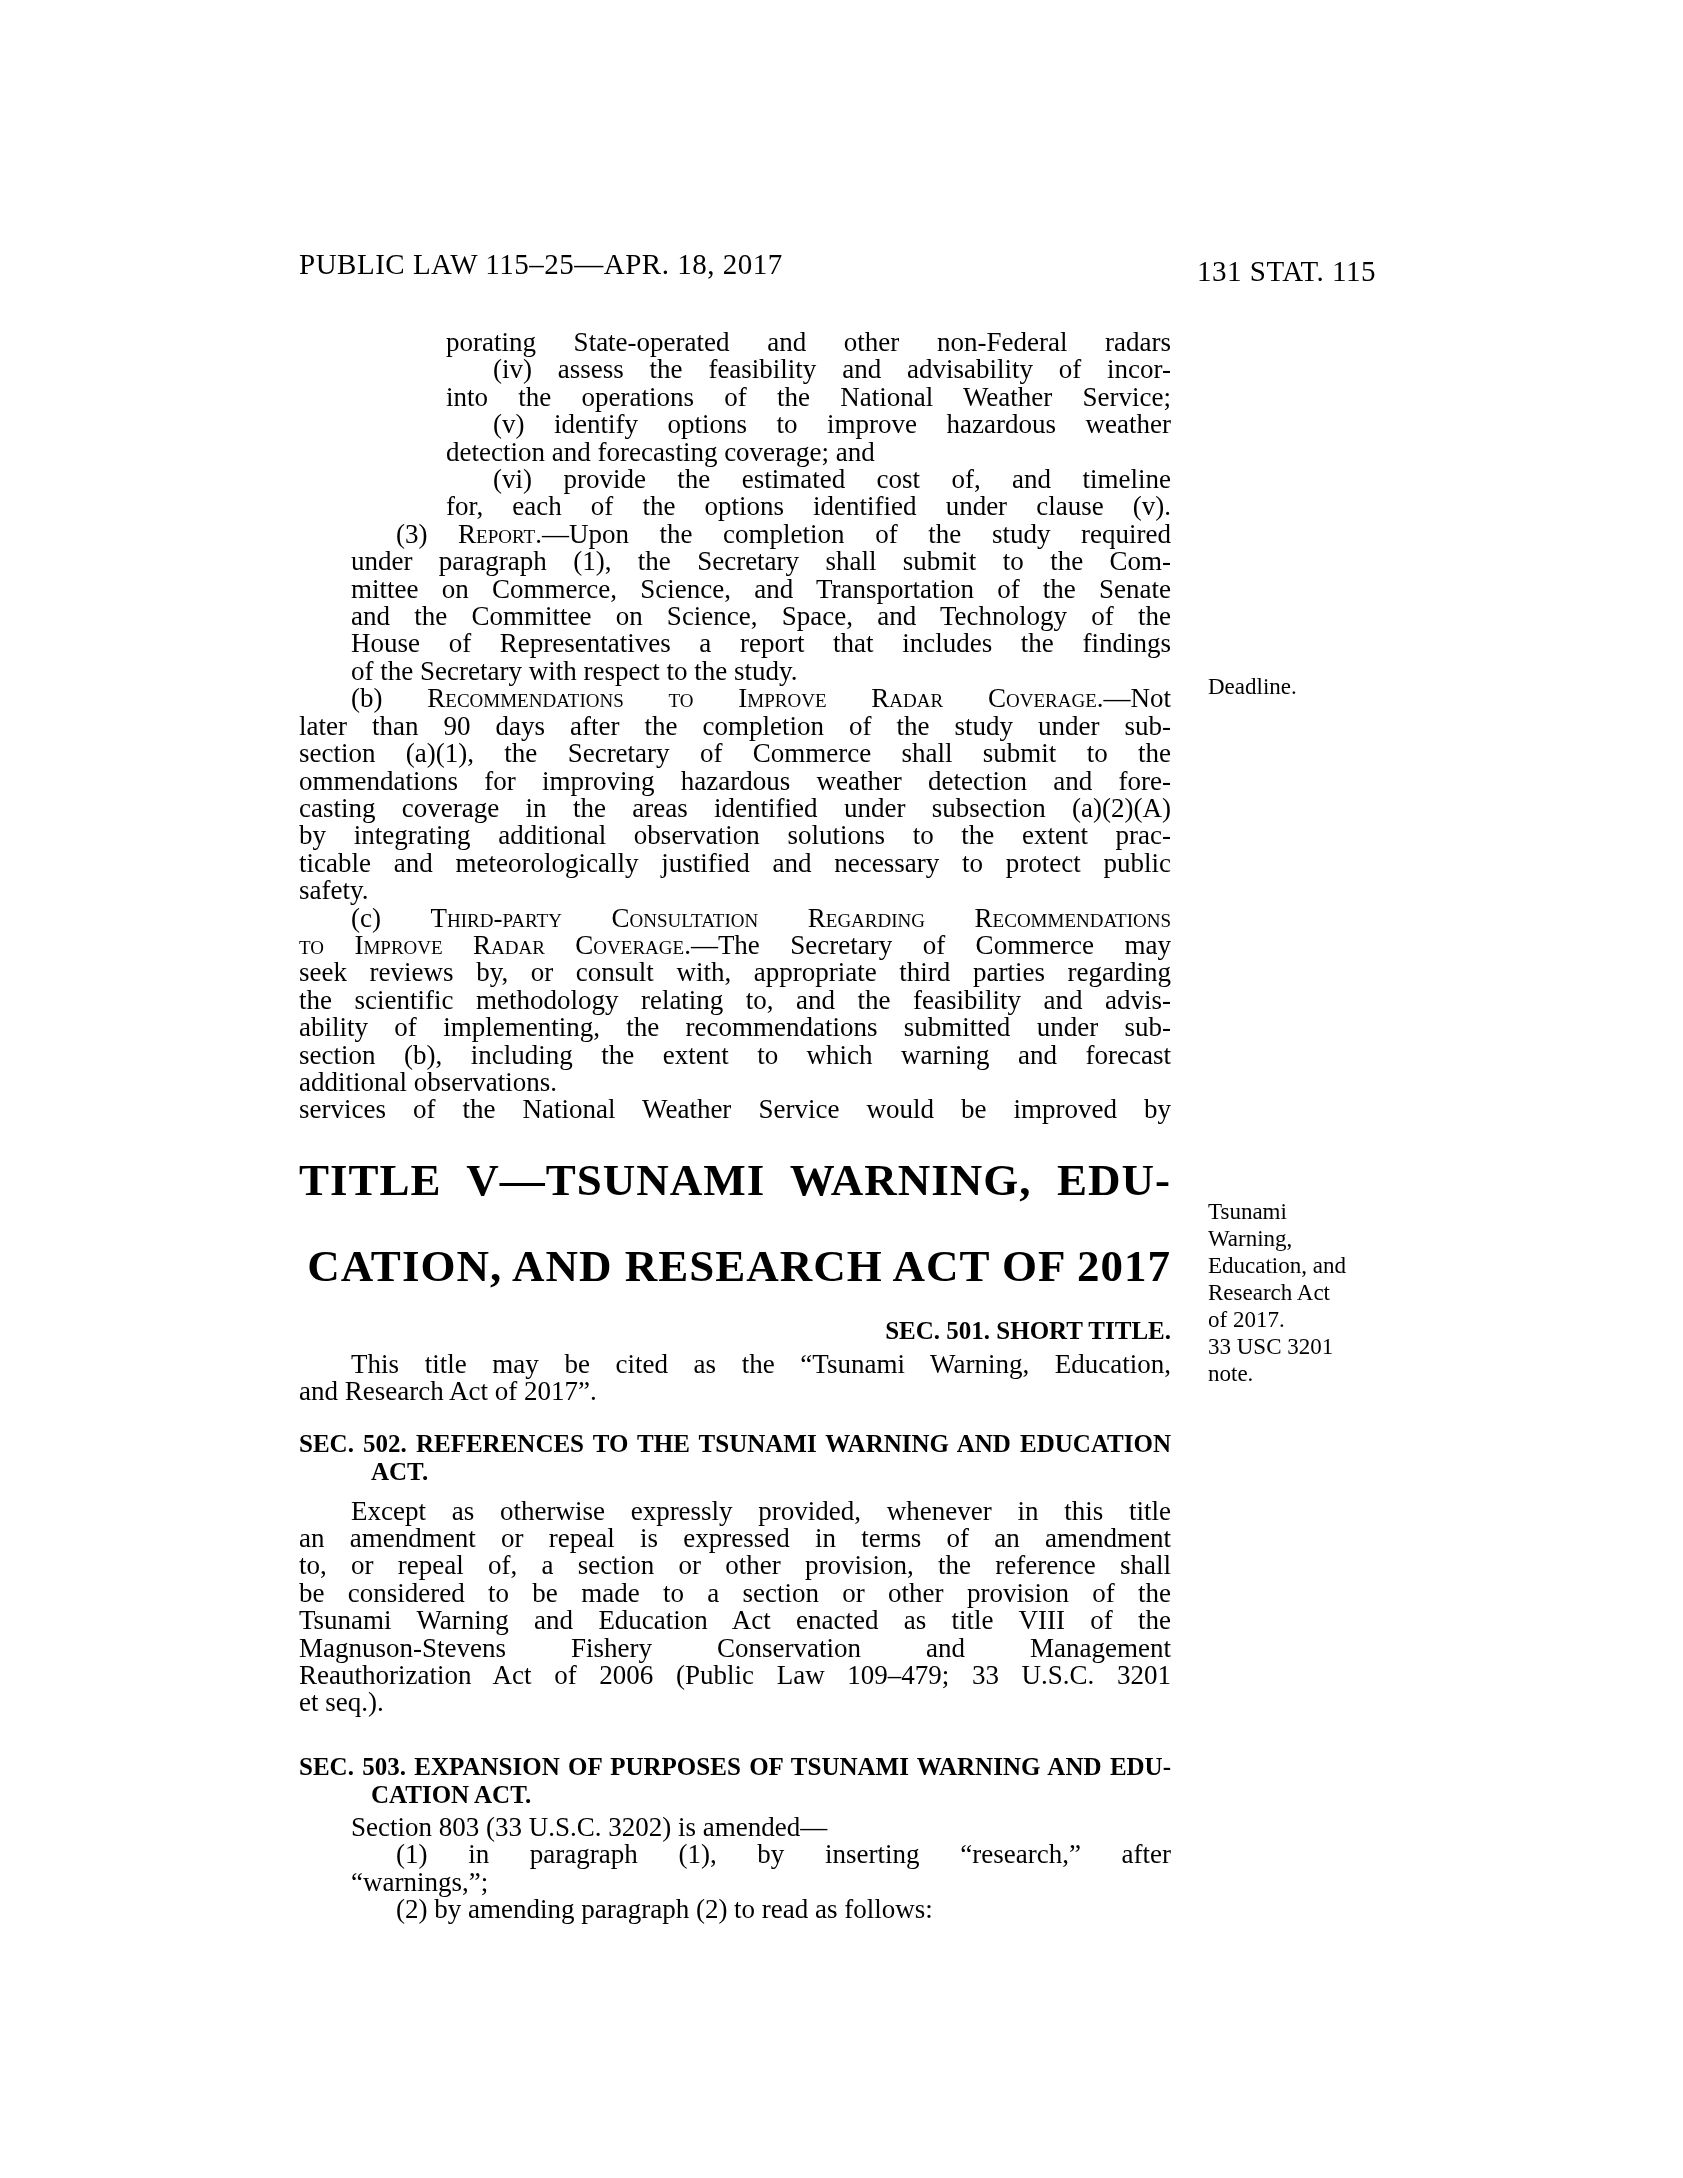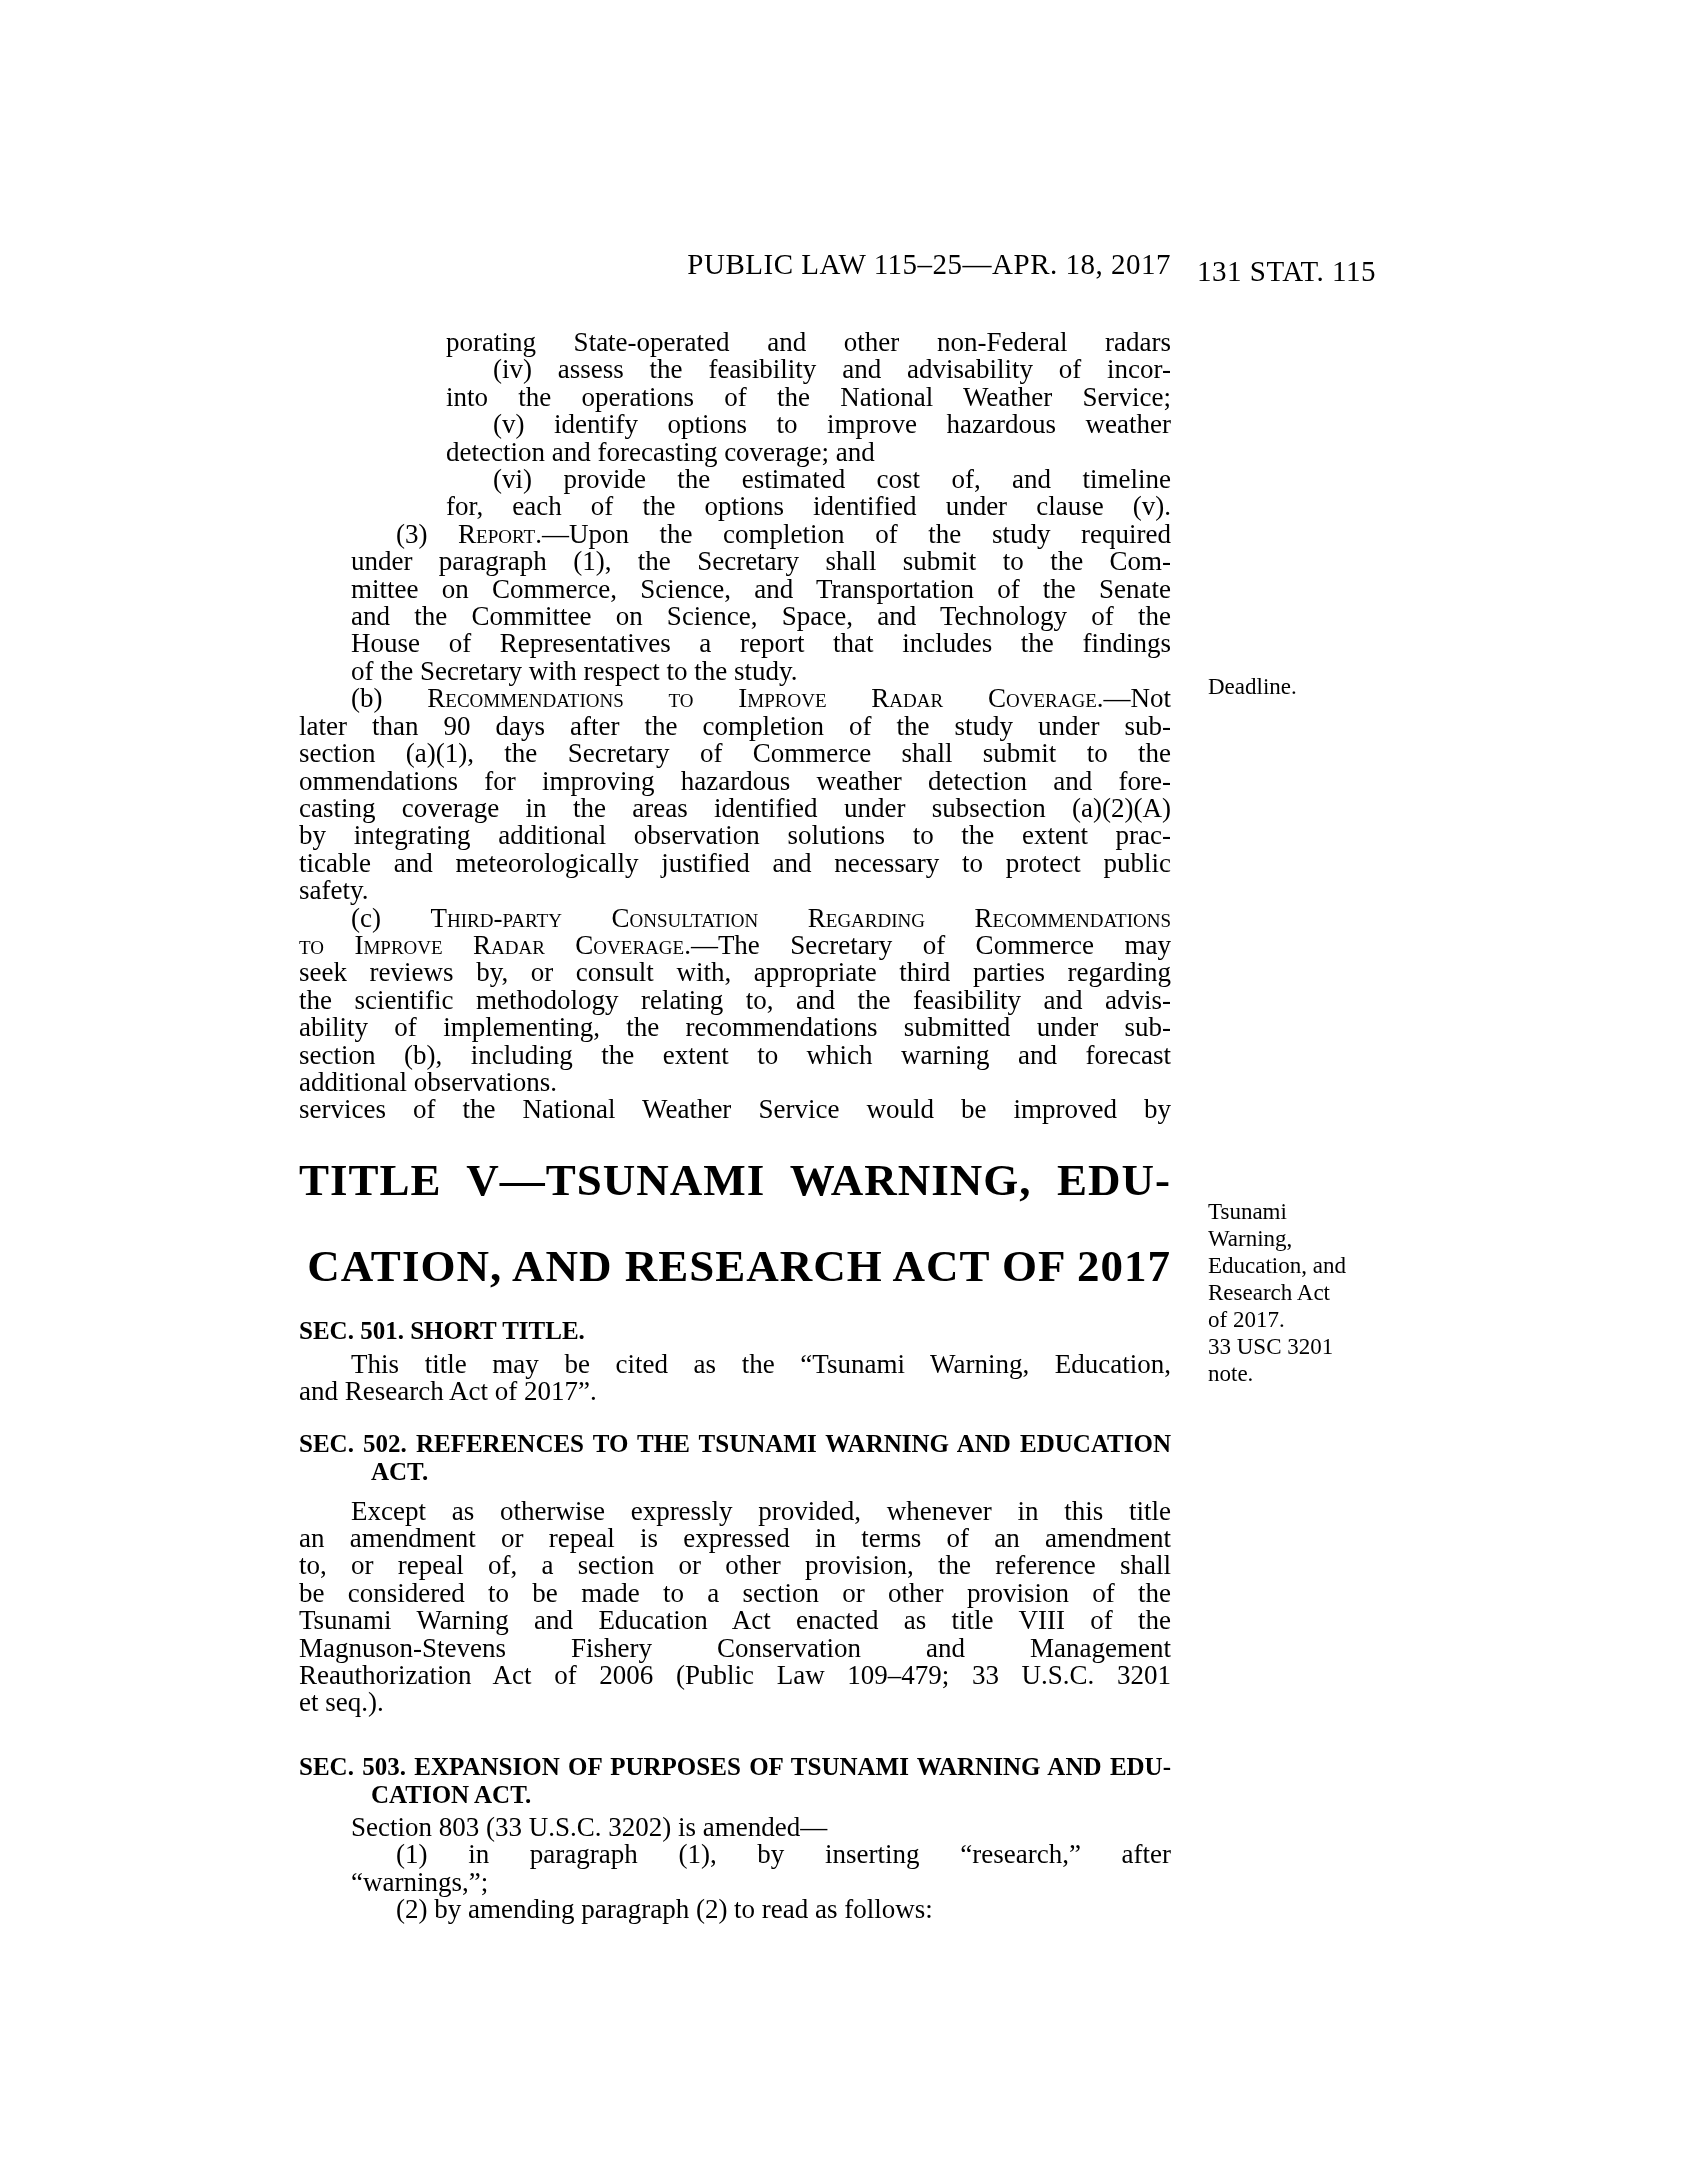--- a/index.html
+++ b/index.html
@@ -1,28 +1,28 @@
 <!DOCTYPE html>
 <html><head>
 <meta charset="utf-8">
 <style>
   html,body{margin:0;padding:0;background:#ffffff;}
   .page{position:relative;width:1683px;height:2178px;background:#ffffff;color:#000;
         font-family:"Liberation Serif","DejaVu Serif",serif;overflow:hidden;}
-  .running-head{position:absolute;top:249px;left:299px;width:872px;text-align:right;
+  .running-head{position:absolute;top:249px;left:299px;width:872px;text-align:left;
         font-size:29px;line-height:30px;letter-spacing:0.5px;white-space:nowrap;}
   .stat-head{position:absolute;top:249px;right:307px;font-size:29px;line-height:30px;
         letter-spacing:0.5px;white-space:nowrap;margin-top:7px;}
   .text-col{position:absolute;top:329px;left:299px;width:872px;}
   .blk{margin:0;}
   .line{font-size:27px;line-height:27.4px;}
   .blk-sec .line{font-weight:700;font-size:25px;line-height:28px;}
   .blk-title .line{font-weight:700;font-size:45px;line-height:46px;letter-spacing:1px;}
   .blk-title{margin-top:33px;}
-  [data-name="sec-501-heading"]{margin-top:28px;margin-bottom:6px;}
+  [data-name="sec-501-heading"]{margin-top:28px;margin-bottom:6px;text-align:right;}
   [data-name="sec-502-heading"]{margin-top:24px;margin-bottom:12px;}
   [data-name="sec-503-heading"]{margin-top:36px;margin-bottom:5px;}
   .sc{font-variant:small-caps;}
   .just{text-align:justify;text-align-last:justify;}
   .center{text-align:right;margin-top:40px;}
   .f1{padding-left:52px;}.c1{padding-left:0;}
   .f2{padding-left:97px;}.c2{padding-left:52px;}
   .f3{padding-left:194px;}.c3{padding-left:147px;}
   .hc{padding-left:72px;}
   .mnote{position:absolute;left:1208px;width:178px;font-size:23px;line-height:27px;}

